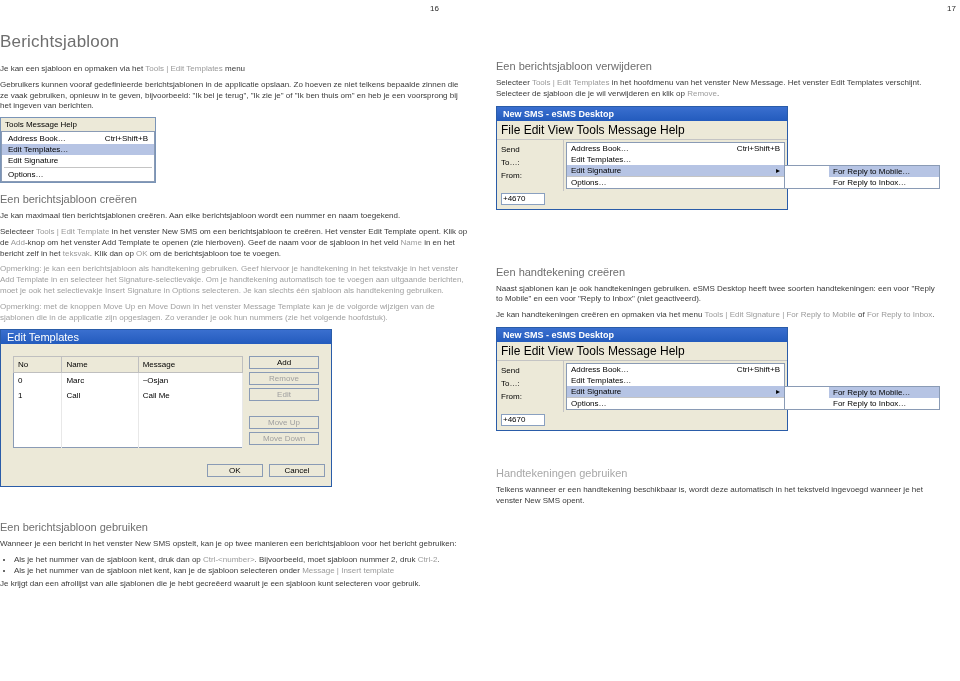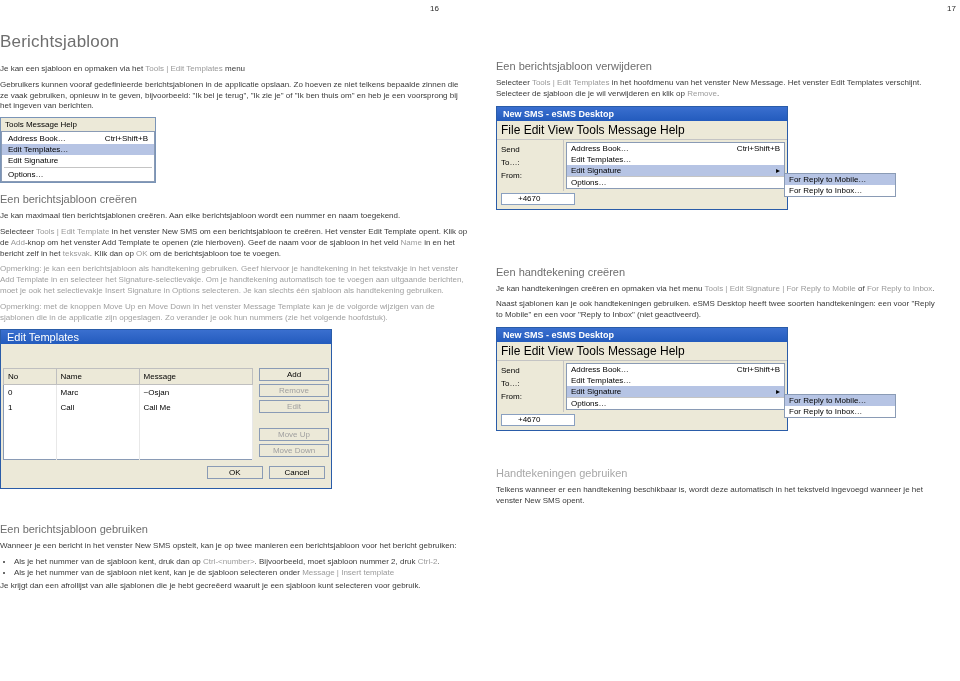--- a/index.html
+++ b/index.html
@@ -140,57 +140,57 @@
     font-size: 8px;
   }
   .winshot .mid .mi { padding: 1px 4px; display:flex; justify-content:space-between; }
   .winshot .mid .mi.sel { background: #b6c4e4; }
   .winshot .mid .sub {
     position: relative;
   }
   .winshot .mid .submenu {
     position: absolute;
     left: 100%;
-    top: 8px;
+    top: 0;
     background: #fff;
     border: 1px solid #8a9bb5;
     min-width: 110px;
+    padding-left: 44px;
   }
   .winshot .mid .submenu .mi { background: #fff; }
   .winshot .mid .submenu .mi.sel { background: #b6c4e4; }
   .winshot .frm {
     padding: 2px 4px 4px 4px;
     font-size:8px;
   }
   .winshot .inp {
     display:inline-block; border:1px solid #8aa0c0; background:#fff;
-    height:10px; vertical-align:middle; padding:0 16px; font-size:8px;
+    height:10px; vertical-align:middle; padding:0 1px; font-size:8px;
   }
 
   
   .dlg {
     width: 330px;
     border: 1px solid #2a5ca8;
     background: #ece9d8;
     font-family: Tahoma, Arial, sans-serif;
     font-size: 8px;
     color: #000;
     margin-top: 6px;
   }
   .dlg .tbar {
     background: linear-gradient(#3a6fcf, #235bbd);
     color: #fff;
     padding: 1px 6px;
     font-size: 11px;
   }
   .dlg .body {
     display: flex;
-    padding: 2px;
+    padding: 12px;
     gap: 6px;
-    margin-top: 22px;
   }
   .dlg table {
     border-collapse: collapse;
     background: #fff;
     border: 1px solid #8a9bb5;
     flex: 1;
     font-size: 8px;
   }
   .dlg th {
     background: #ece9d8;
@@ -379,24 +379,24 @@
                 <span></span>
             </div>
           </div>
         </div>
         <div class="frm">
           <span class="inp" style="width:40px">+4670</span>
         </div>
       </div>
 
       <h2 style="margin-top:56px">Een handtekening creëren</h2>
+      <p>Naast sjablonen kan je ook handtekeningen gebruiken. eSMS Desktop heeft twee soorten handtekeningen: een voor "Reply to Mobile" en een voor "Reply to Inbox" (niet geactiveerd).</p>
       <p>
         <span>Je kan handtekeningen creëren en opmaken via het menu </span><span class="link-like">Tools | Edit Signature | For Reply to Mobile</span><span> of </span><span class="link-like">For Reply to Inbox</span><span>.</span>
       </p>
-      <p>Naast sjablonen kan je ook handtekeningen gebruiken. eSMS Desktop heeft twee soorten handtekeningen: een voor "Reply to Mobile" en een voor "Reply to Inbox" (niet geactiveerd).</p>
 
       <div class="winshot">
         <div class="tbar">New SMS - eSMS Desktop</div>
         <div class="mbar">File   Edit   View   Tools   Message   Help</div>
         <div class="body">
           <div class="lf">
             <div class="row">Send</div>
             <div class="row">To…:</div>
             <div class="row">From:</div>
           </div>

